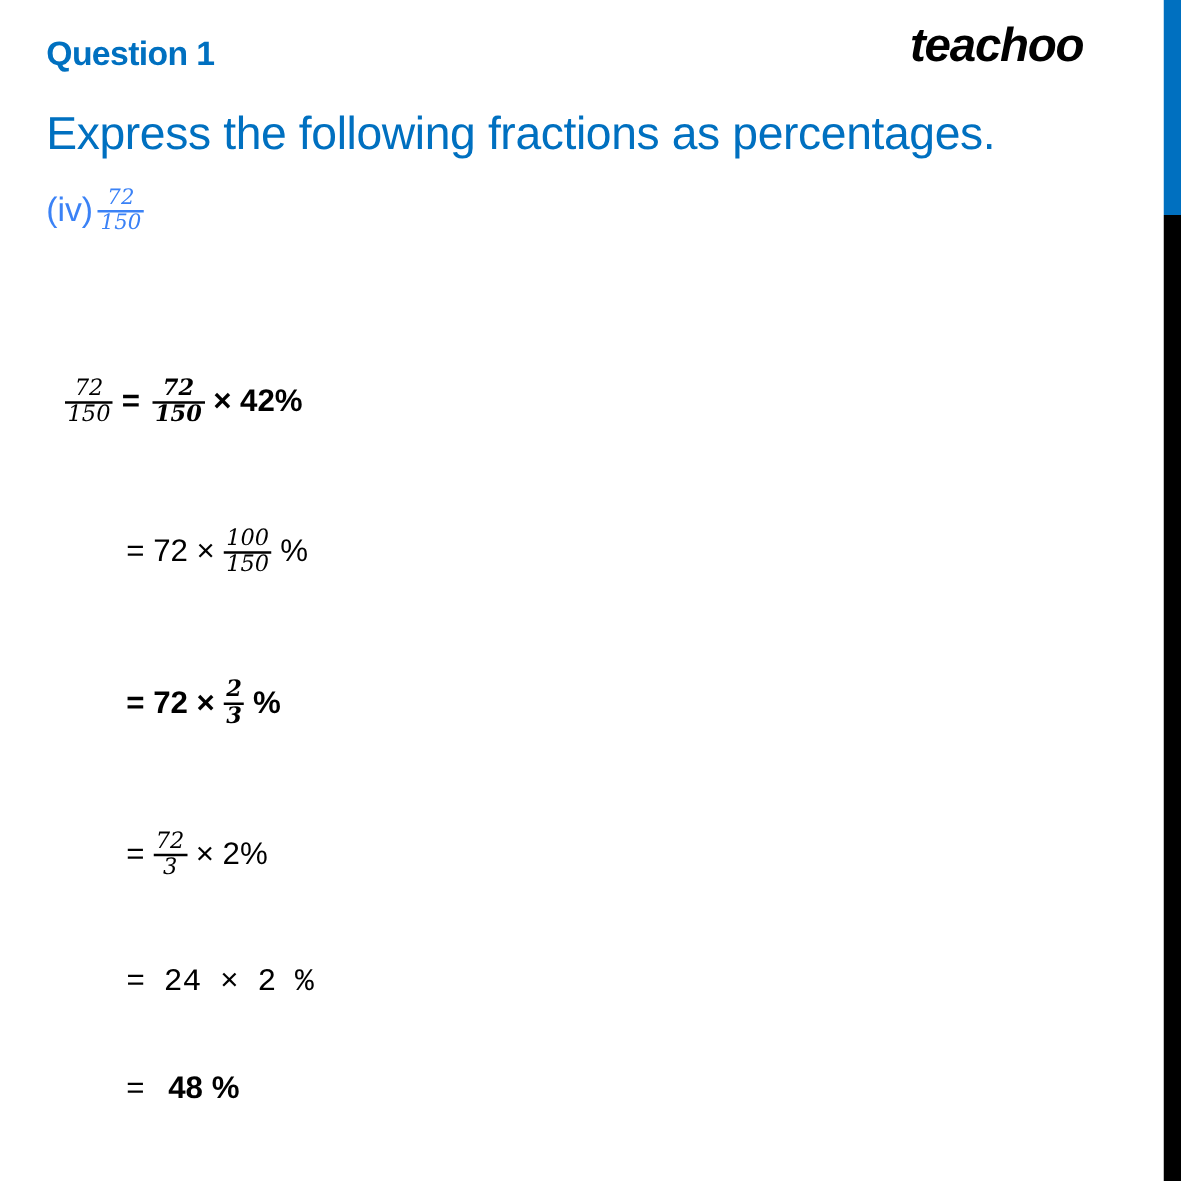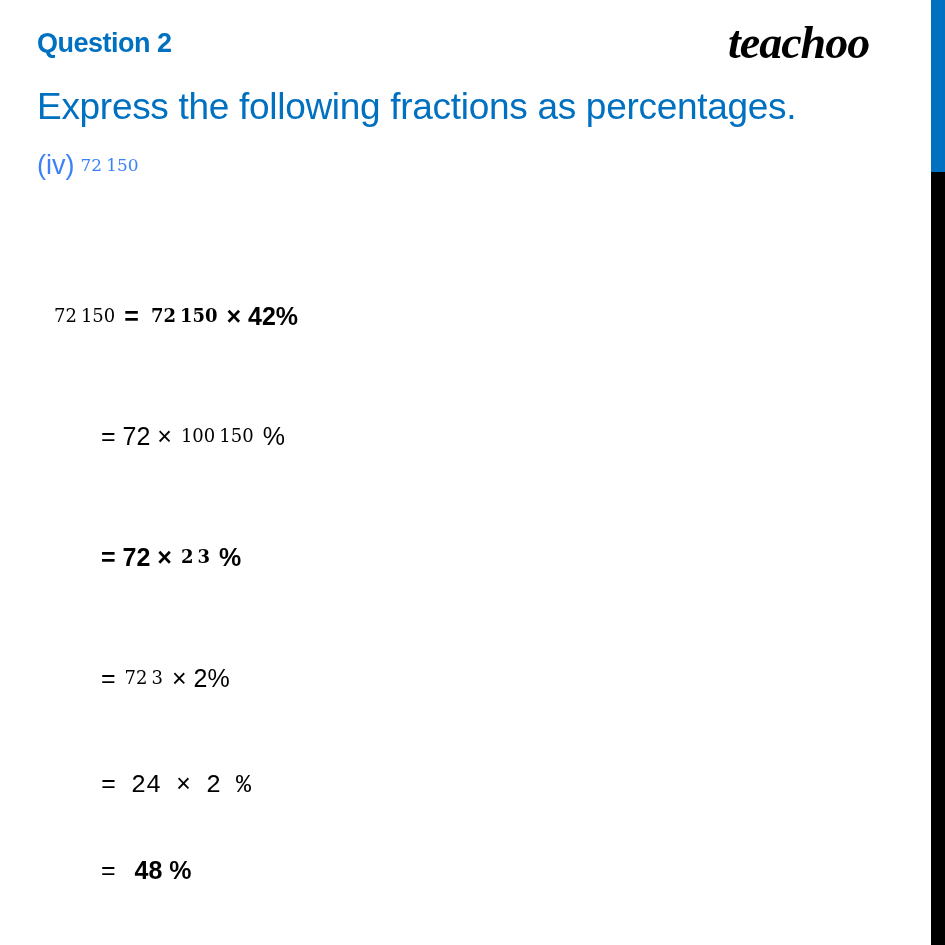--- a/index.html
+++ b/index.html
@@ -7,36 +7,37 @@
       width: 945px; height: 945px; position: relative; overflow: hidden;
       background: #ffffff; font-family: "Liberation Sans", sans-serif; color: #000;
     }
     .title {
       position: absolute; left: 37px; top: 28px;
       font-size: 27px; font-weight: bold; color: #0070c0;
       letter-spacing: -0.5px;
     }
     .logo {
       position: absolute; left: 728px; top: 16px;
-      font-family: Liberation Serif, serif; font-style: italic; font-weight: bold;
-      font-size: 46px; color: #000; letter-spacing: -1px;
+      font-family: Liberation Sans, sans-serif; font-style: italic; font-weight: bold;
+      font-size: 38px; color: #000; letter-spacing: -1px;
     }
     .prompt {
       position: absolute; left: 37px; top: 86px;
       font-size: 37px; color: #0070c0; letter-spacing: -0.3px;
     }
     .part {
       position: absolute; left: 37px; top: 150px;
       font-size: 27px; color: #3b82f6;
       display: flex; align-items: center; justify-content: center;
     }
     .frac {
-      display: inline-flex; flex-direction: row; align-items: center;
+      display: inline-flex; flex-direction: column; align-items: center;
       vertical-align: middle; margin: 0 4px;
       font-family: "DejaVu Serif", serif;
+      font-style: italic;
     }
     .frac .num, .frac .den { line-height: 1.05; padding: 0 2px; }
     .frac .bar { align-self: stretch; height: 2px; background: currentColor; }
     .part .frac { font-size: 17px; }
     .step {
       position: absolute; font-size: 25px; display: flex; align-items: center;
       white-space: pre;
     }
     .step .frac { font-size: 18px; }
     .bold { font-weight: bold; }
@@ -44,21 +45,21 @@
     .sidebar-blue {
       position: absolute; left: 931px; top: 0; width: 14px; height: 172px; background: #0070c0;
     }
     .sidebar-black {
       position: absolute; left: 931px; top: 172px; width: 14px; height: 773px; background: #000;
     }
   </style>
 </head>
 <body>
 
-<div class="title">Question 2</div>
+<div class="title">Question 1</div>
 <div class="logo">teachoo</div>
 
 <div class="prompt">Express the following fractions as percentages.</div>
 
 <div class="part">
   <span>(iv)</span>
   <span class="frac">
     <span class="num">72</span>
     <span class="bar"></span>
     <span class="den">150</span>

